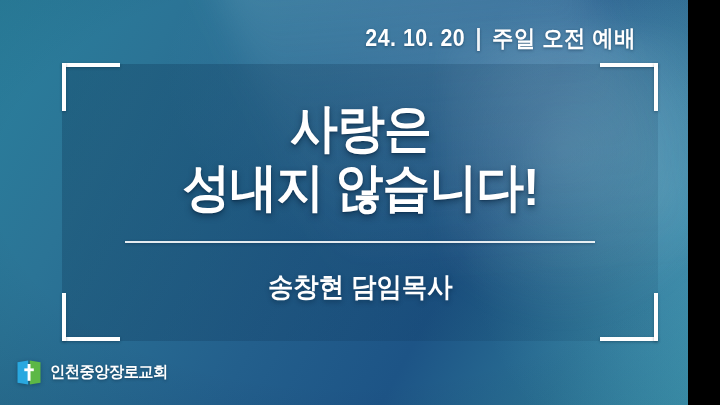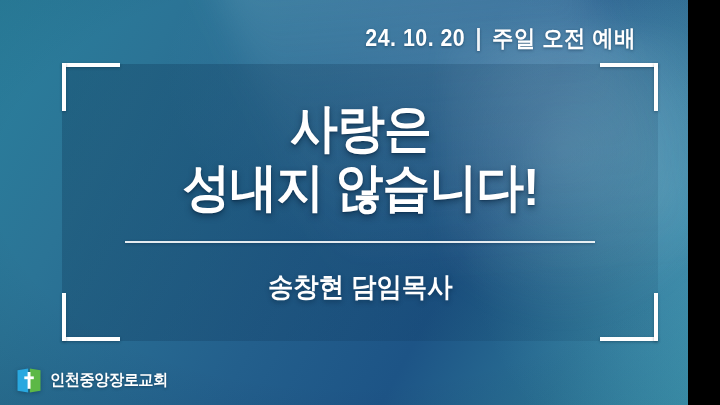--- a/index.html
+++ b/index.html
@@ -137,21 +137,21 @@
     font-weight:bold;
     letter-spacing:0px;
     white-space:nowrap;
     text-shadow:0 2px 5px rgba(0,28,52,0.45);
     transform:scaleX(0.94);
   }
 
   
   #footer-logo {
     position:absolute;
-    left:16px; bottom:12px;
+    left:16px; bottom:20px;
     display:flex; align-items:center; gap:8px;
   }
   #logo-mark {
     width:26px; height:25px;
     flex:0 0 auto;
     display:block;
     filter:drop-shadow(0 1px 2px rgba(0,25,48,0.35));
   }
   #logo-text {
     color:#ffffff;

